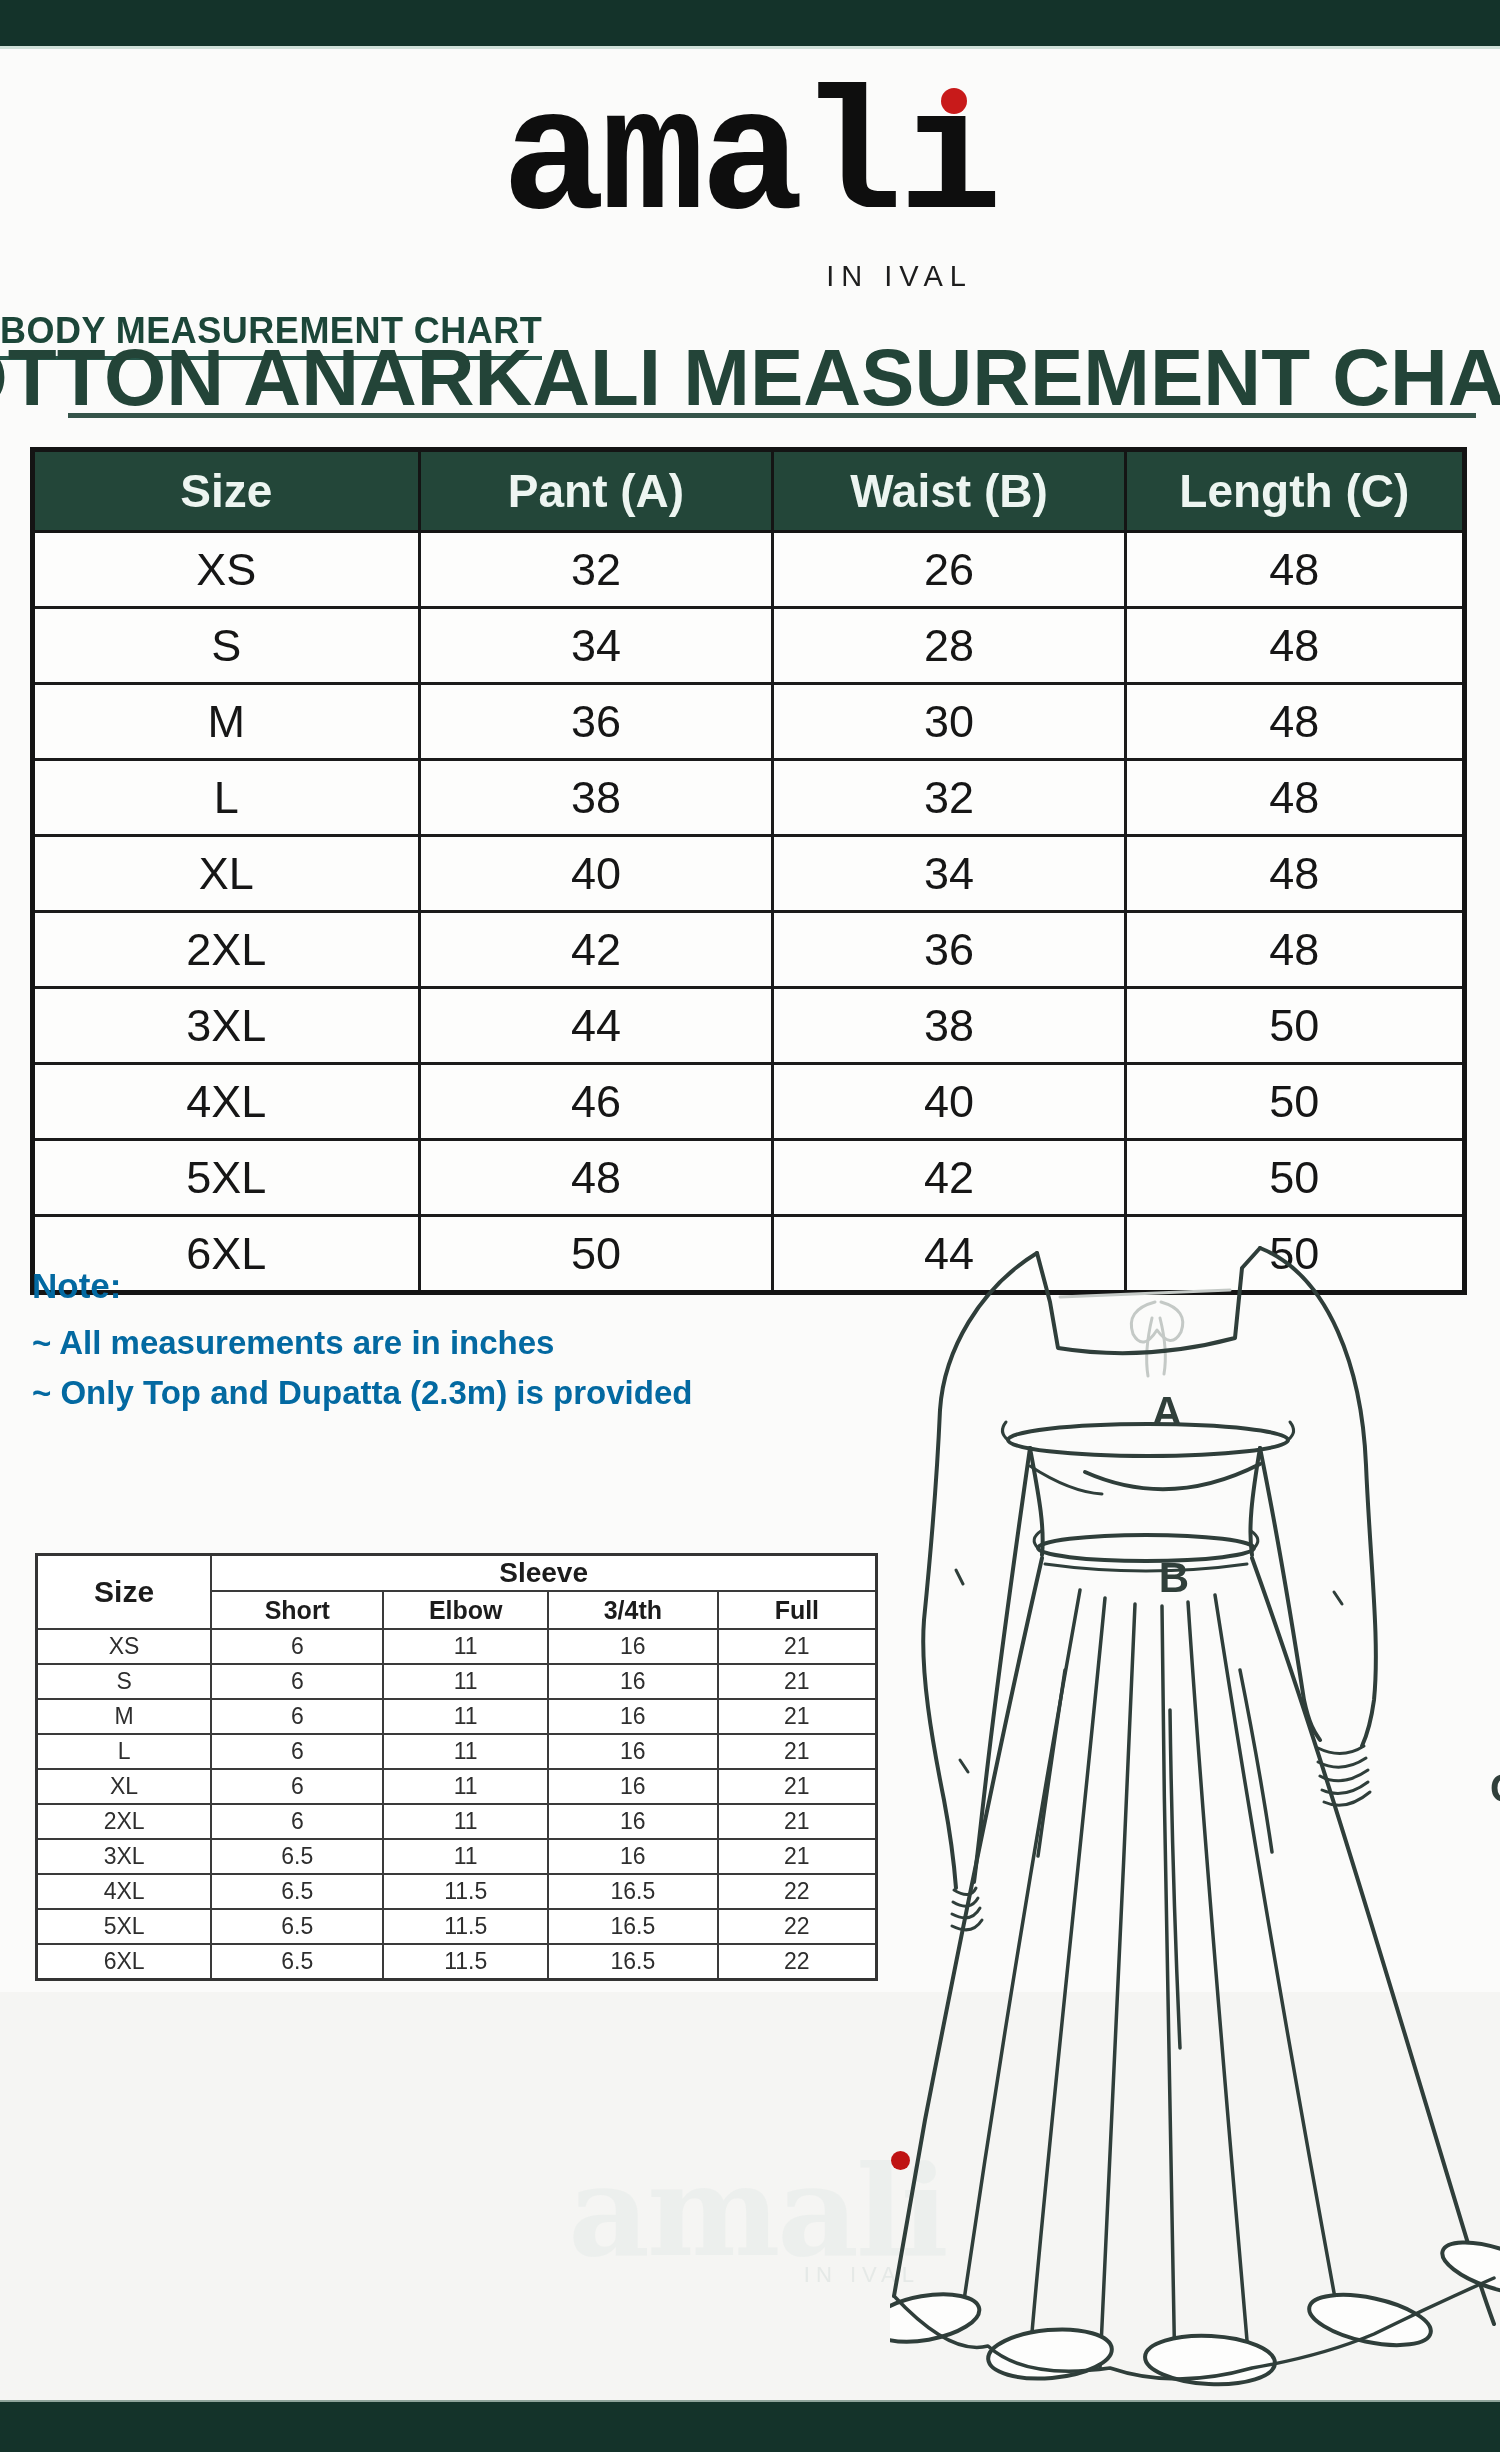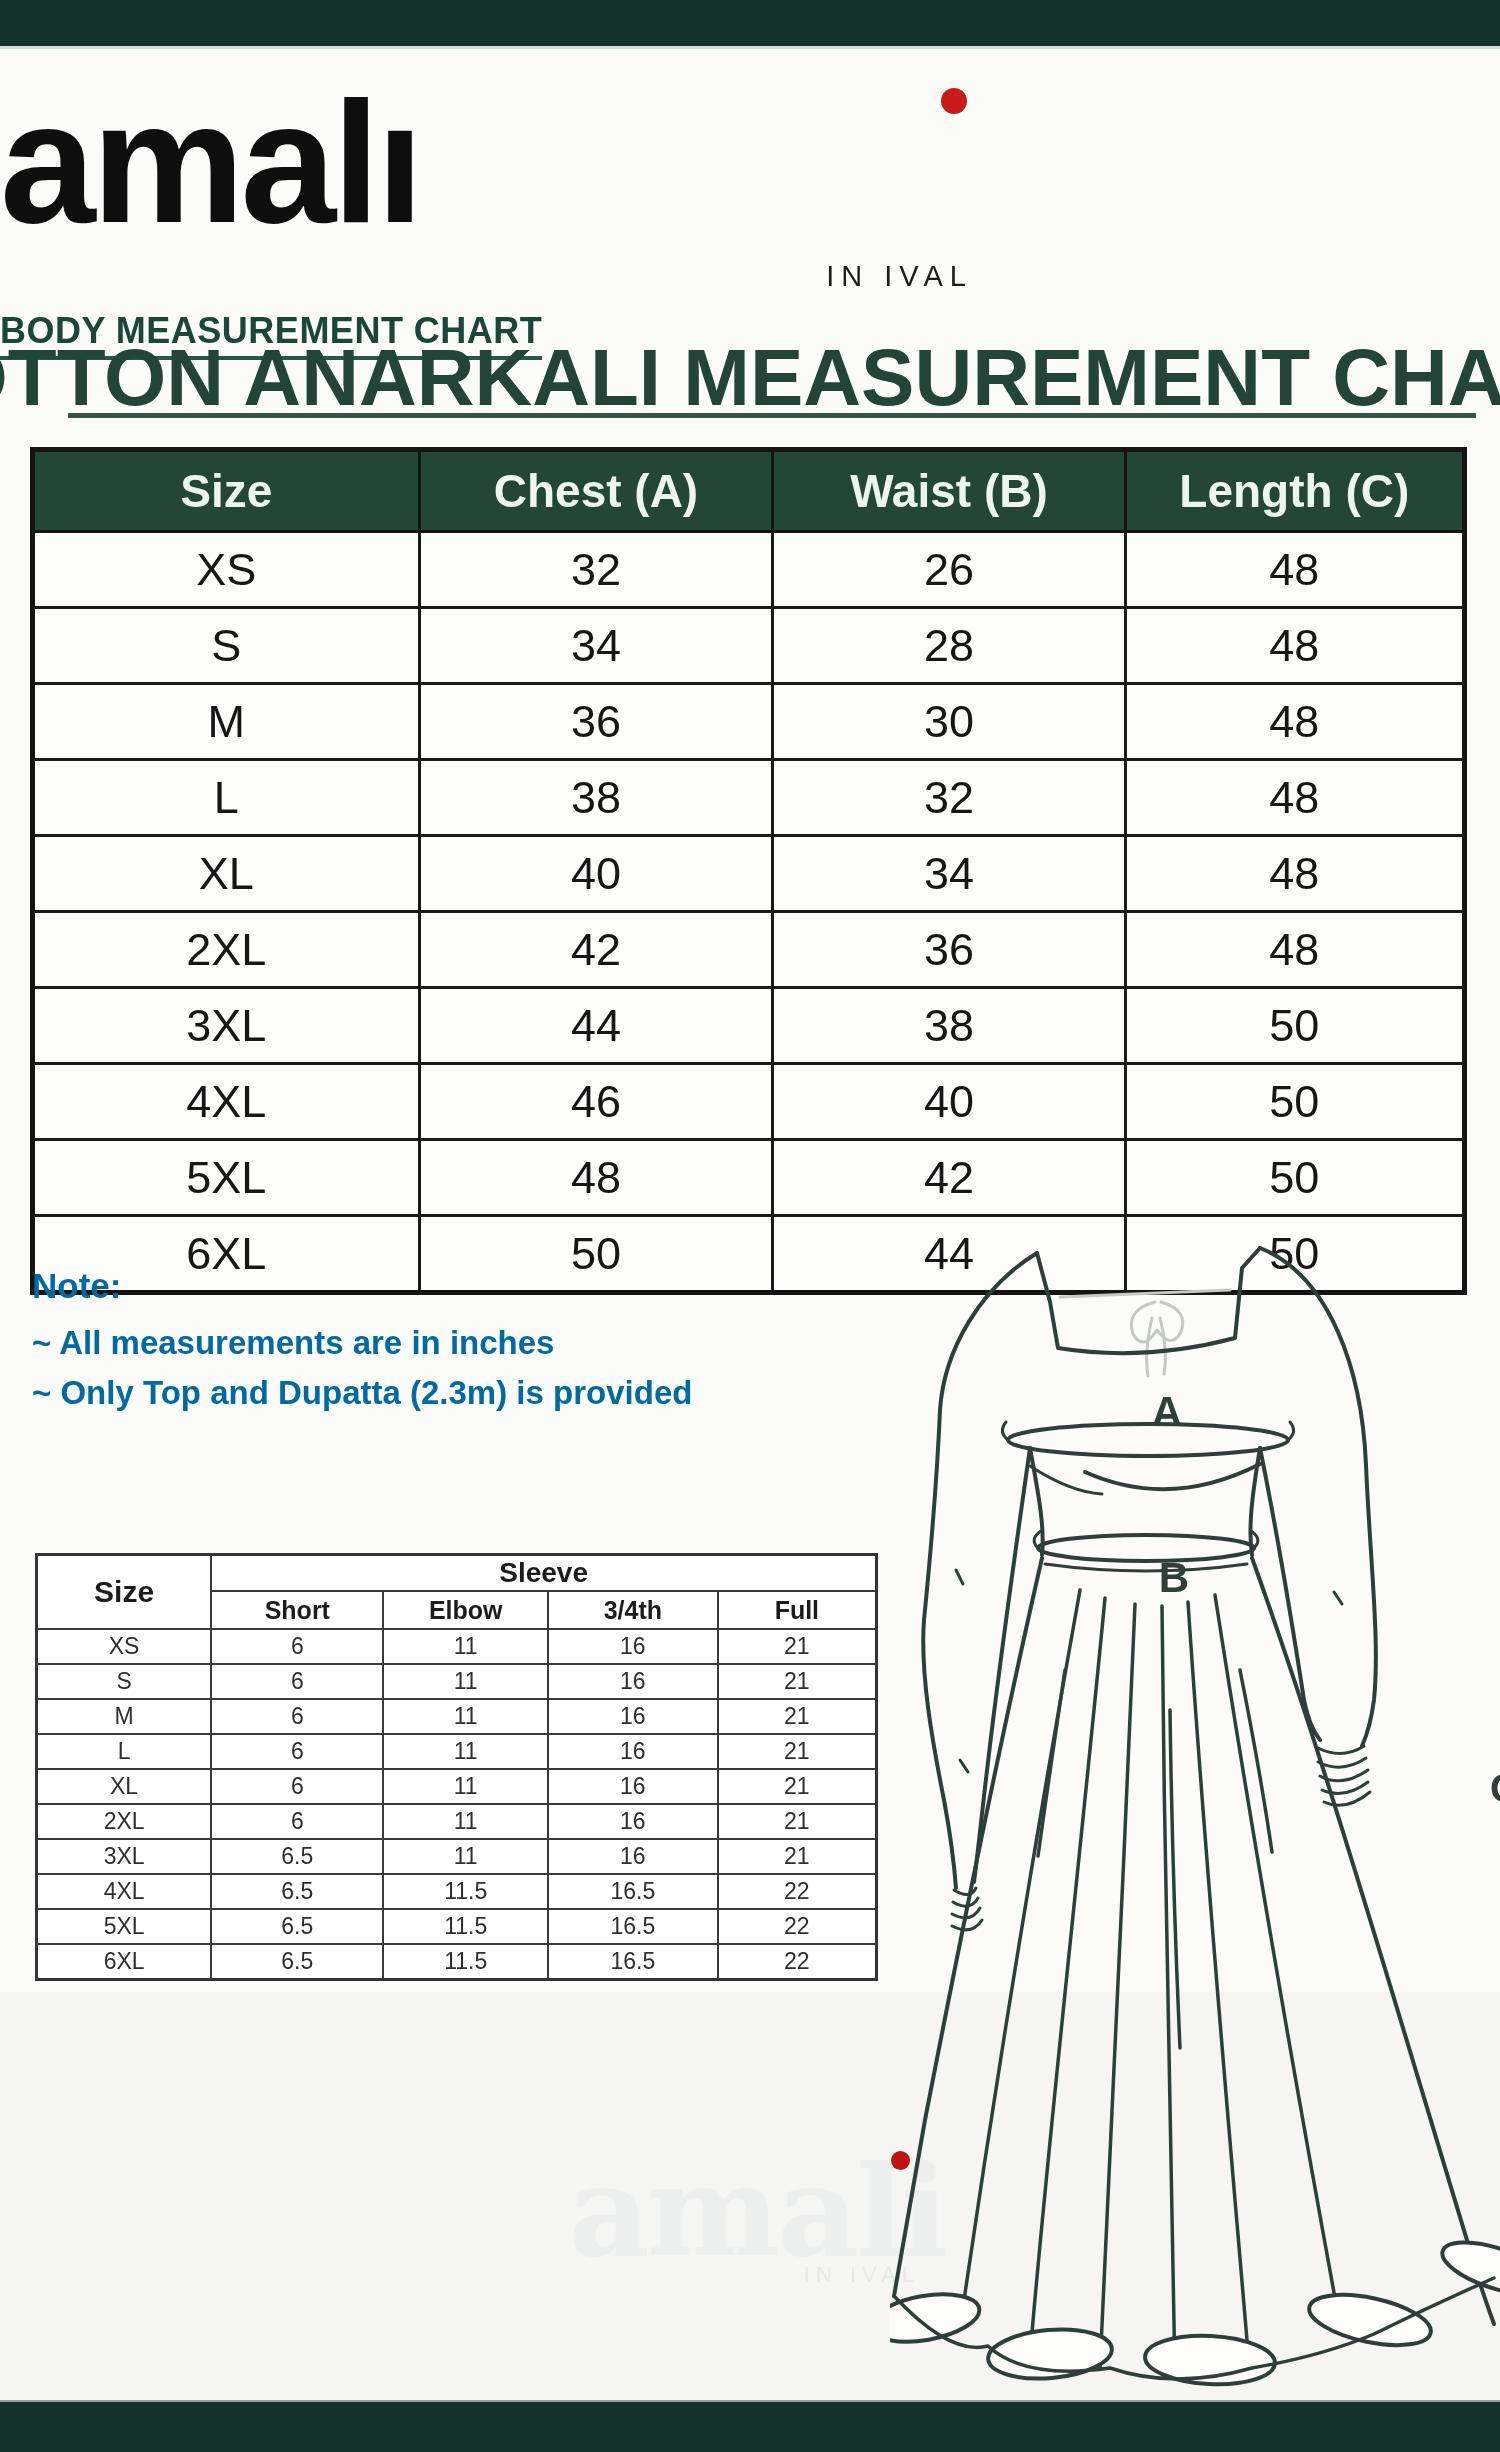--- a/index.html
+++ b/index.html
@@ -7,22 +7,22 @@
     position:relative; width:1500px; height:2452px; margin:0 auto;
     background:#fbfbfa; overflow:hidden;
     font-family:"Liberation Sans", sans-serif; color:#1a1a1a;
   }
   .bar{position:absolute;left:0;width:1500px;background:#14332a;}
   .bar.top{top:0;height:46px;border-bottom:3px solid #cfe0d8;}
   .bar.bottom{top:2400px;height:52px;border-top:2px solid #8fa49b;}
   .bottom-tint{position:absolute;left:0;top:1992px;width:1500px;height:408px;background:#f5f5f3;}
 
   .logo-word{
-    position:absolute;top:76px;left:0;width:1500px;
-    font-family:Liberation Sans, sans-serif;font-size:172px;line-height:1;
+    position:absolute;top:76px;left:0;width:1500px;text-align:center;
+    font-family:Liberation Mono, monospace;font-size:172px;line-height:1;
     font-weight:600;color:#0e0e0e;letter-spacing:-4px;
   }
   .logo-dot{position:absolute;left:941px;top:88px;width:26px;height:26px;border-radius:50%;background:#c81a1a;}
   .logo-sub{
     position:absolute;top:260px;left:0;width:973px;text-align:right;
     font-size:29px;letter-spacing:7px;color:#1d1d1d;font-weight:500;
   }
   .bmc{
     position:absolute;top:310px;left:0;width:1500px;text-align:left;
   }
@@ -106,21 +106,21 @@
   <table class="size-table">
     <colgroup>
       <col style="width:27%">
         <col style="width:24.7%">
         <col style="width:24.6%">
         <col style="width:23.7%">
     </colgroup>
     <thead>
         <tr>
           <th>Size</th>
-          <th>Chest (A)</th>
+          <th>Pant (A)</th>
           <th>Waist (B)</th>
           <th>Length (C)</th>
         </tr>
       </thead>
     <tbody>
         <tr>
           <td>XS</td>
           <td>32</td>
           <td>26</td>
           <td>48</td>

